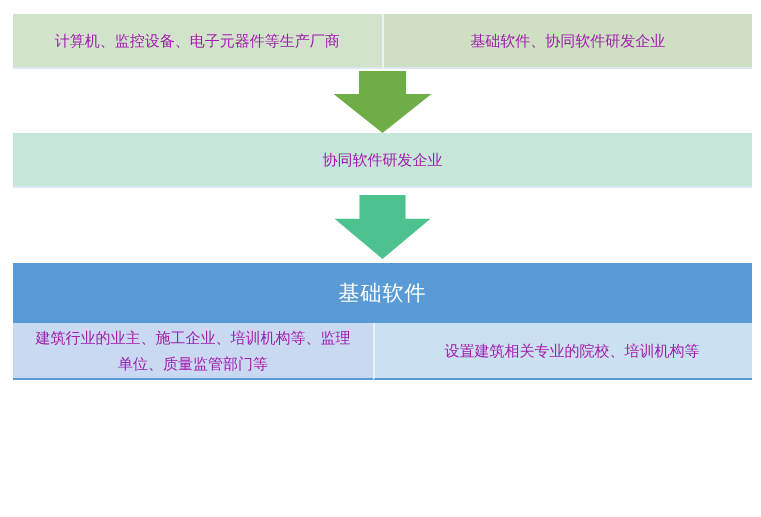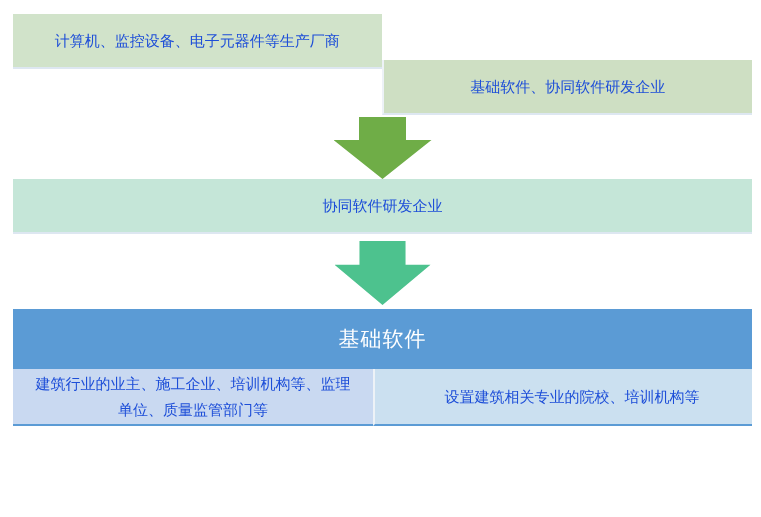--- a/index.html
+++ b/index.html
@@ -12,41 +12,41 @@
     margin:14px 9px 0 13px;
   }
   .tier-header{
     height:64px;display:flex;align-items:center;justify-content:center;
     color:#ffffff;font-size:21px;letter-spacing:1px;
   }
   .tier-header.h60{height:60px;}
   .tier-row{display:flex;width:100%;}
   .cell{
     flex:1 1 0;height:55px;display:flex;align-items:center;justify-content:center;
-    text-align:center;color:#1d4ed8;font-size:15px;line-height:26px;
+    text-align:center;color:#a21caf;font-size:15px;line-height:26px;
     padding:0 18px;box-sizing:border-box;
     border-bottom:2px solid #dde7f1;
   }
   .cell + .cell{border-left:2px solid #edf2f7;}
   .tier-row.blue .cell{border-bottom:2px solid #5b9bd5;height:57px;}
   .arrow{
     margin:2px auto 0 auto;width:98px;height:62px;
     clip-path:polygon(26% 0, 74% 0, 74% 37%, 100% 37%, 50% 100%, 0 37%, 26% 37%);
   }
   .arrow.second{width:96px;height:64px;margin-top:7px;margin-bottom:4px;}
 </style>
 </head>
 <body>
 
 <div class="canvas">
 
   <section>
     <div class="tier-row">
       <div class="cell" style="background-color: rgb(209, 227, 202);">计算机、监控设备、电子元器件等生产厂商</div>
-      <div class="cell" style="background-color: rgb(206, 223, 195); margin-top: 46px;">基础软件、协同软件研发企业</div>
+      <div class="cell" style="background-color: rgb(206, 223, 195);">基础软件、协同软件研发企业</div>
     </div>
   </section>
 
   <div class="arrow" style="background-color: rgb(111, 173, 71);"></div>
 
   <section>
     <div class="tier-row">
       <div class="cell" style="background-color: rgb(197, 230, 216);">协同软件研发企业</div>
     </div>
   </section>

